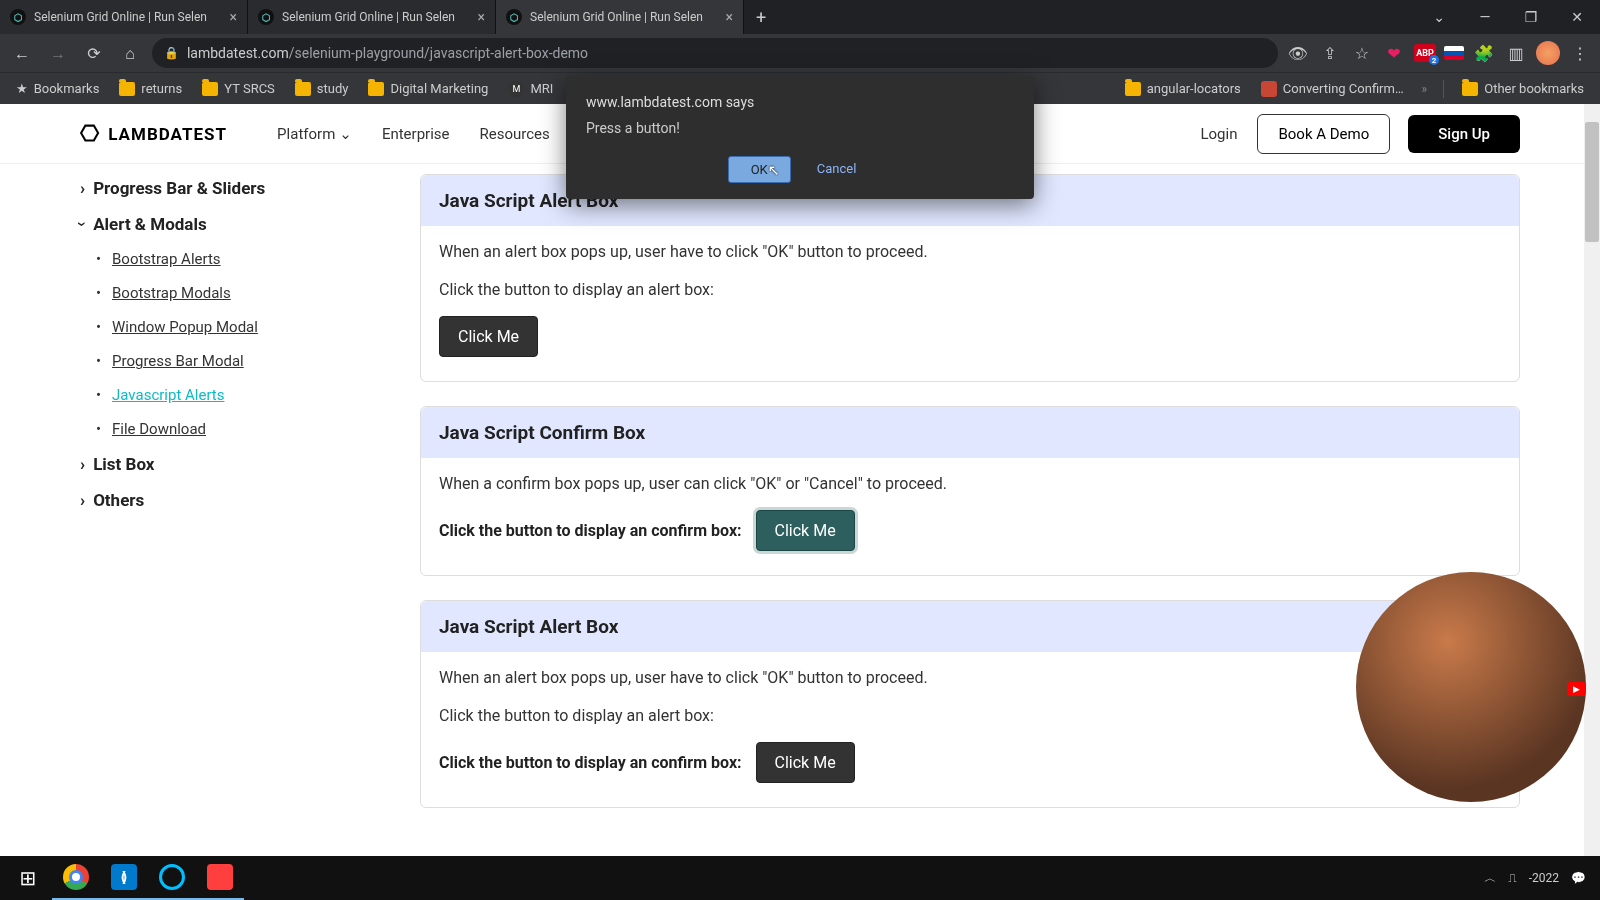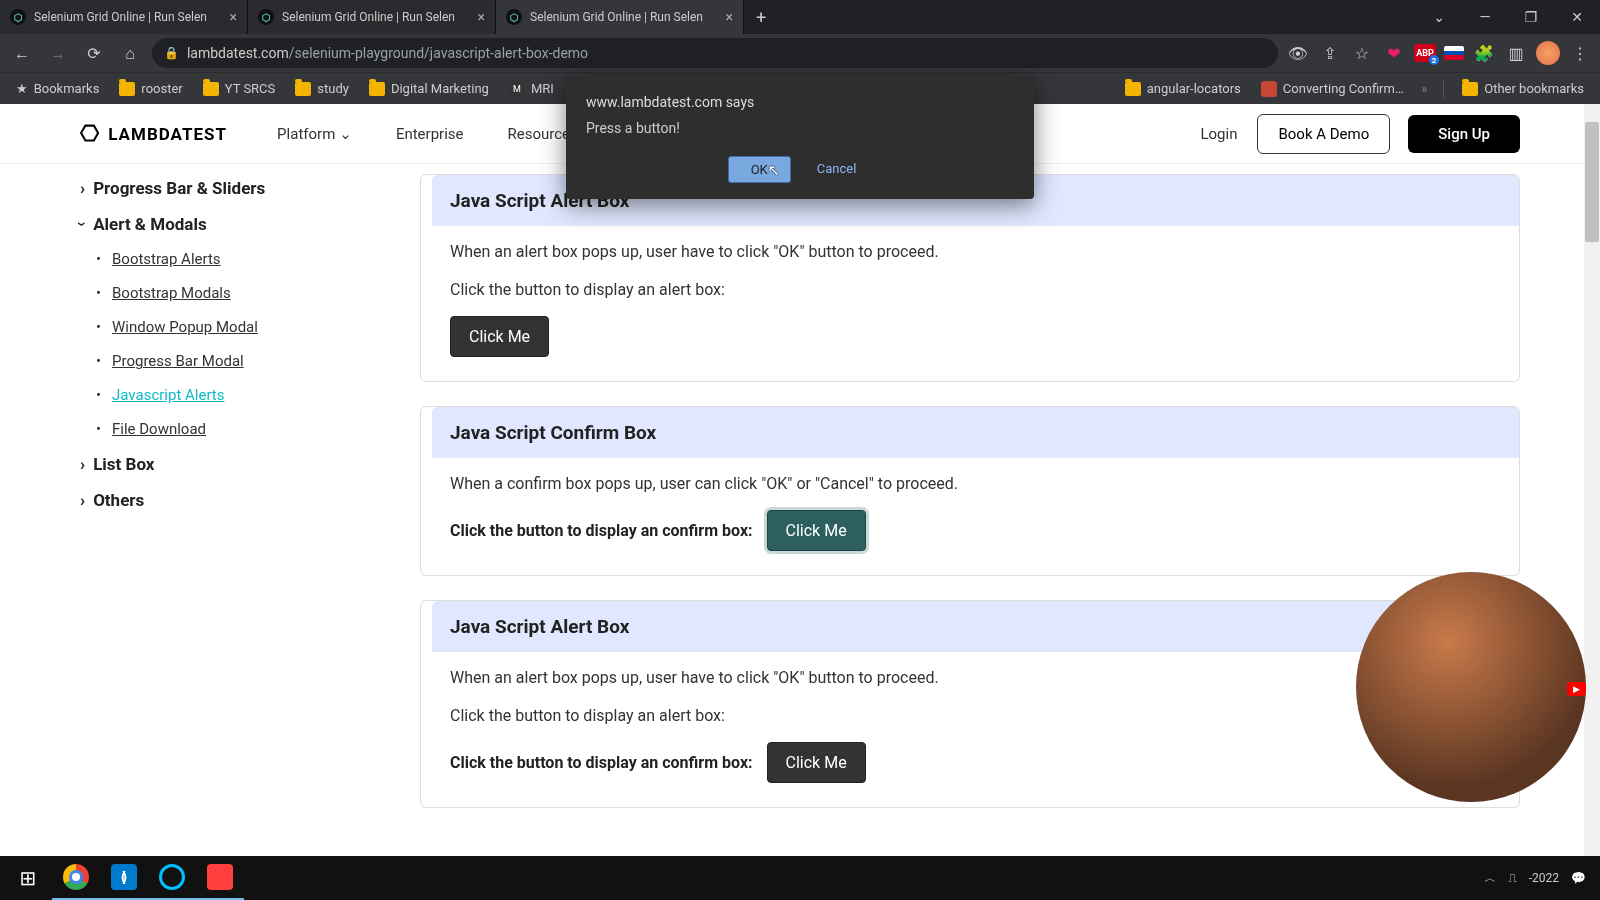--- a/index.html
+++ b/index.html
@@ -38,40 +38,40 @@
 .circle-icon { width: 16px; height: 16px; border-radius: 50%; background: #333; display: flex; align-items: center; justify-content: center; color: #fff; font-size: 9px; }
 .oracle-icon { width: 16px; height: 16px; background: #c74634; border-radius: 3px; }
 .book-spacer { flex: 1; }
 .chev { color: #888; font-size: 12px; padding: 0 6px; }
 
 
 .page { background: #fff; height: calc(900px - 34px - 38px - 32px - 44px); position: relative; overflow: hidden; }
 .site-header { height: 60px; display: flex; align-items: center; padding: 0 80px; border-bottom: 1px solid #eee; }
 .logo { display: flex; align-items: center; gap: 8px; font-weight: 700; font-size: 17px; letter-spacing: 1px; }
 .logo-mark { font-size: 22px; }
-.nav { display: flex; gap: 44px; margin-left: 50px; }
+.nav { display: flex; gap: 30px; margin-left: 50px; }
 .nav-item { color: #333; font-size: 15px; display: flex; align-items: center; gap: 4px; }
 .header-spacer { flex: 1; }
 .login-link { color: #333; font-size: 15px; margin-right: 20px; }
 .book-demo { border: 1px solid #333; padding: 10px 20px; border-radius: 6px; font-size: 15px; }
 .signup { background: #000; color: #fff; padding: 10px 30px; border-radius: 6px; font-size: 15px; margin-left: 18px; font-weight: 500; }
 
 .content { display: flex; padding: 10px 80px; gap: 60px; }
 .sidebar { width: 280px; padding-top: 4px; }
 .side-group { display: flex; align-items: center; gap: 8px; font-weight: 700; font-size: 17px; color: #222; padding: 8px 0; }
 .side-group.truncated { padding-top: 0; }
 .side-list { list-style: none; padding-left: 32px; }
 .side-list li { padding: 8px 0; color: #333; font-size: 15px; position: relative; text-decoration: underline; }
 .side-list li::before { content: '•'; position: absolute; left: -16px; color: #333; }
 .side-list li.active { color: #0ebac5; }
 .caret { display: inline-block; transform: rotate(0deg); }
 .caret.open { transform: rotate(90deg); }
 
 .main { flex: 1; }
-.card { border: 1px solid #ddd; border-radius: 6px; margin-bottom: 24px; padding-left: 11px; }
+.card { border: 1px solid #ddd; border-radius: 6px; margin-bottom: 24px; }
 .card-header { background: #e0e7ff; padding: 14px 18px; font-weight: 700; font-size: 19px; border-radius: 6px 6px 0 0; color: #222; }
 .card-body { padding: 14px 18px 24px; }
 .card-body p { font-size: 16px; color: #333; margin-bottom: 14px; line-height: 1.5; }
 .btn-dark { background: #333; color: #fff; padding: 10px 18px; border-radius: 4px; font-size: 16px; display: inline-block; border: 1px solid #222; }
 .btn-teal { background: #2c5f5d; color: #fff; padding: 10px 18px; border-radius: 4px; font-size: 16px; display: inline-block; border: 1px solid #1a4645; box-shadow: 0 0 0 3px rgba(44,95,93,0.25); }
 .inline-row { display: flex; align-items: center; gap: 14px; }
 .inline-row strong { font-size: 16px; color: #222; }
 
 
 .dialog { position: absolute; top: 76px; left: 566px; width: 468px; background: #2e2e2e; border-radius: 4px; box-shadow: 0 6px 24px rgba(0,0,0,0.5); padding: 18px 20px 16px; z-index: 100; }
@@ -158,21 +158,21 @@
   <div class="addr-icon">⋮</div>
 </div>
 
 <div class="bookbar">
   <div class="book-item">
       <span style="color:#ccc">★</span>
       <span>Bookmarks</span>
     </div>
   <div class="book-item">
       <span class="folder-icon"></span>
-      <span>rooster</span>
+      <span>returns</span>
     </div>
   <div class="book-item">
       <span class="folder-icon"></span>
       <span>YT SRCS</span>
     </div>
   <div class="book-item">
       <span class="folder-icon"></span>
       <span>study</span>
     </div>
   <div class="book-item">

